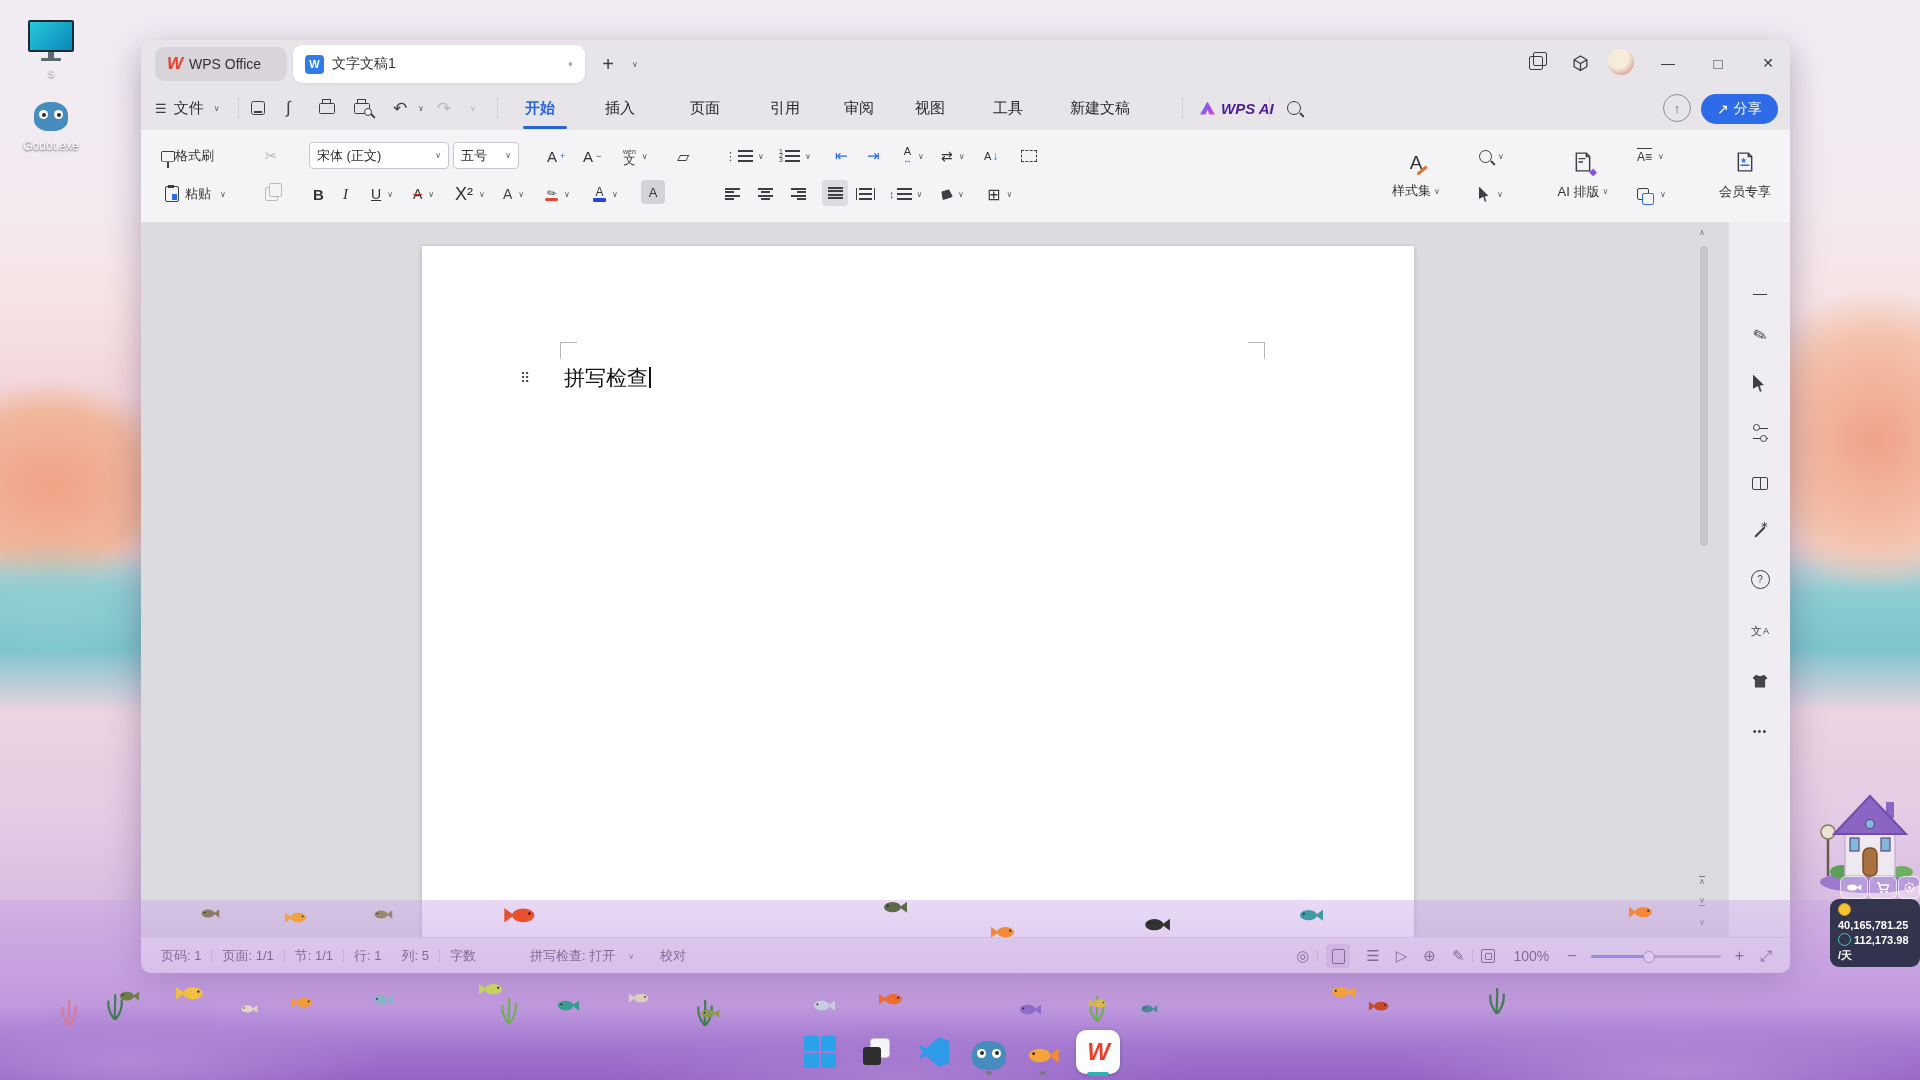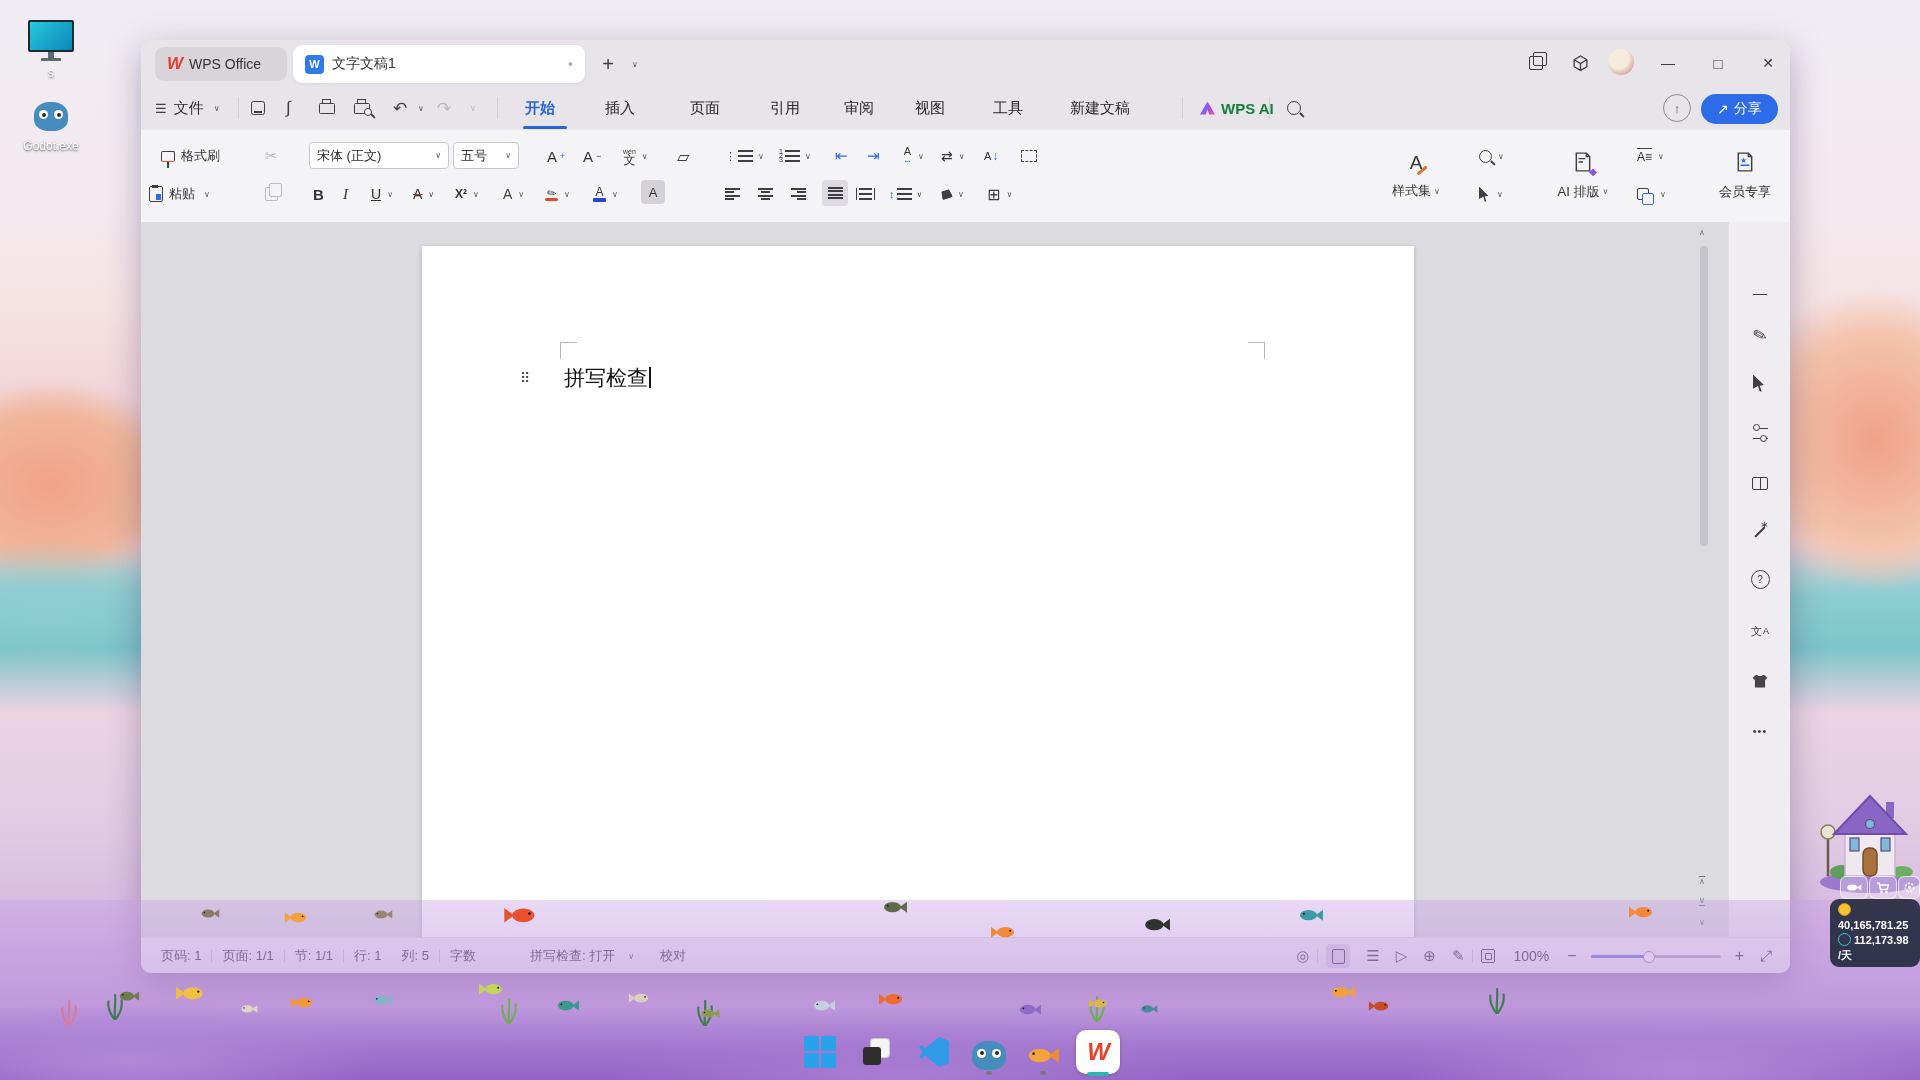--- a/index.html
+++ b/index.html
@@ -216,42 +216,42 @@
       <div class="mi mtab" style="left:464px;">插入</div>
       <div class="mi mtab" style="left:549px;">页面</div>
       <div class="mi mtab" style="left:629px;">引用</div>
       <div class="mi mtab" style="left:703px;">审阅</div>
       <div class="mi mtab" style="left:774px;">视图</div>
       <div class="mi mtab" style="left:852px;">工具</div>
       <div class="mi mtab" style="left:929px;">新建文稿</div>
       <span class="sv" style="left:1041px;top:11px;height:22px;"></span>
       <div class="mi" style="left:1059px;gap:6px;">
         <span style="width:15px;height:13px;background:linear-gradient(120deg,#4f7bff,#a44fe8 55%,#f0519a);clip-path:polygon(50% 0,100% 100%,62% 100%,50% 62%,38% 100%,0 100%);"></span>
-        <span style="font-weight:600;color:#15803d;">WPS AI</span>
+        <span style="font-weight:600;color:#4c1d95;font-style:italic;">WPS AI</span>
       </div>
       <span class="sv" style="left:1128px;top:11px;height:22px;"></span>
       <div class="mi" style="left:1146px;">
           <span class="i-search" style="width:12px;height:12px;"></span>
         </div>
 
       <div class="mi" style="left:1522px;width:26px;height:26px;border:1.6px solid #8e8c94;border-radius:50%;justify-content:center;font-size:13px;color:#5a5860;">↑</div>
       <div class="mi sharebtn" style="left:1560px;">
         <span>↗</span>
         <span>分享</span>
       </div>
     </div>
 
     <div class="abs ribbon">
 
-      <div class="rit r1" style="left:20px;gap:6px;">
+      <div class="rit r1" style="left:20px;gap:0;">
         <span class="i-brush"></span>
         <span>格式刷</span>
       </div>
       <div class="rit r1 ric gray" style="left:124px;">✂</div>
-      <div class="rit r2" style="left:8px;gap:6px;">
+      <div class="rit r2" style="left:24px;gap:6px;">
         <span class="i-clip"></span>
         <span>粘贴</span>
         <span class="chev">∨</span>
       </div>
       <div class="rit r2" style="left:124px;">
           <span class="i-copy"></span>
         </div>
       <span class="sv" style="left:156px;top:98px;height:70px;"></span>
 
       <div class="rit r1 combo" style="left:168px;width:140px;">
@@ -277,21 +277,21 @@
       <div class="rit r2" style="left:202px;font-style:italic;font-family:'Liberation Serif',serif;font-size:15px;">I</div>
       <div class="rit r2" style="left:230px;">
         <span style="text-decoration:underline;font-size:14px;">U</span>
         <span class="chev">∨</span>
       </div>
       <div class="rit r2" style="left:272px;">
         <span style="text-decoration:line-through;text-decoration-color:#c23a2a;font-size:14px;">A</span>
         <span class="chev">∨</span>
       </div>
       <div class="rit r2" style="left:314px;">
-        <span style="font-size:12px;font-weight:bold;">X²</span>
+        <span style="font-size:18px;">X²</span>
         <span class="chev">∨</span>
       </div>
       <div class="rit r2" style="left:362px;">
         <span style="font-size:14px;color:#3e3e44;">A</span>
         <span class="chev">∨</span>
       </div>
       <div class="rit r2" style="left:404px;">
         <span style="display:flex;flex-direction:column;align-items:center;line-height:10px;">
           <span style="font-size:11px;transform:rotate(-35deg);">✎</span>
           <span style="width:13px;height:3px;background:#e0492e;border-radius:2px;"></span>

